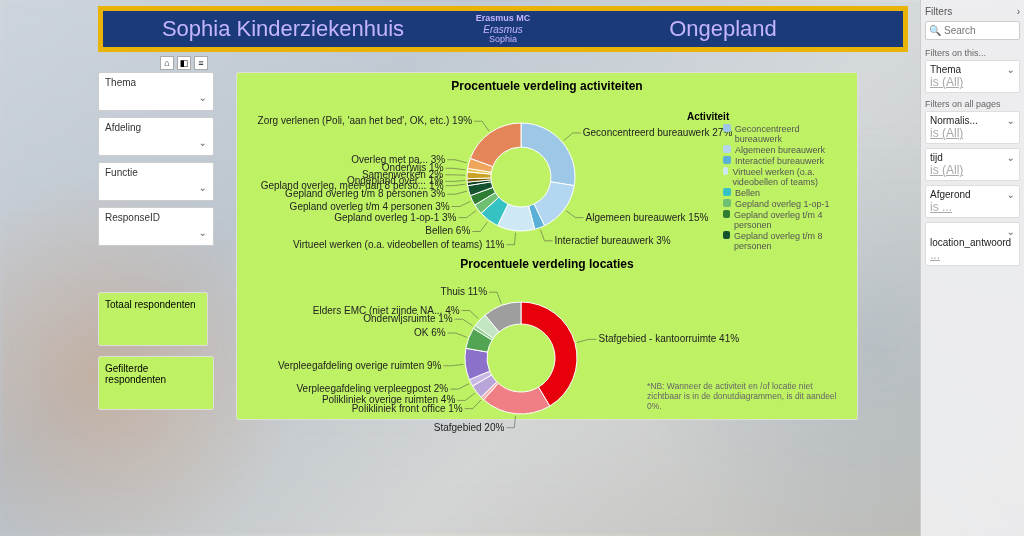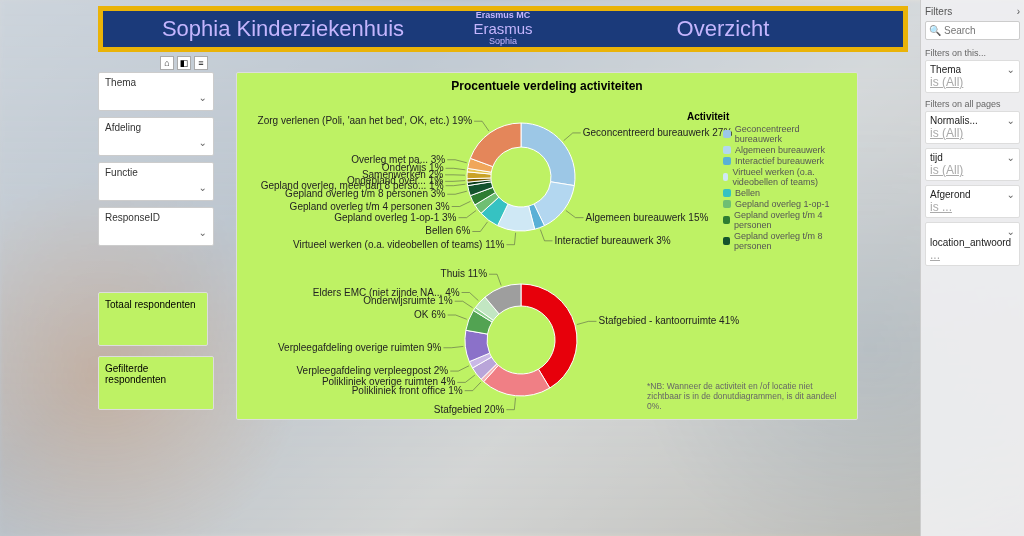--- a/index.html
+++ b/index.html
@@ -16,21 +16,21 @@
       filter: blur(2px);
     }
     .header {
       position: absolute; top: 6px; left: 98px; right: 116px; height: 46px;
       background: #1b3a7a; color: #c4b5fd; display: flex; align-items: center;
       border: 5px solid #eab308;
     }
     .header-left { flex: 1; text-align: center; font-size: 22px; font-weight: 300; }
     .header-logo { width: 80px; text-align: center; font-size: 9px; line-height: 1.1; }
     .header-logo .brand { font-weight: 600; }
-    .header-logo .script { font-size: 15px; }
+    .header-logo .script { font-style: italic; font-size: 10px; }
     .header-right { flex: 1; text-align: center; font-size: 22px; font-weight: 300; }
 
     .filter-stack { position: absolute; top: 72px; left: 98px; width: 116px; }
     .filter-card { background: #fff; border: 1px solid #ccc; border-radius: 2px; margin-bottom: 6px; padding: 4px 6px; }
     .filter-label { font-size: 10px; color: #333; }
     .filter-row { display: flex; justify-content: space-between; align-items: center; height: 18px; }
     .chev { font-size: 10px; color: #666; cursor: pointer; }
 
     .nav-icons { position:absolute; top:56px; left:160px; display:flex; gap:3px; }
     .nav-icons span { width:14px; height:14px; background:#fff; border:1px solid #aaa; font-size:9px; text-align:center; line-height:12px; cursor:pointer; }
@@ -41,21 +41,21 @@
 
     .chart-card { top: 72px; left: 236px; width: 622px; height: 348px; padding: 4px; }
     .chart-section { position: relative; }
     .chart-title { text-align: center; font-weight: 600; font-size: 12px; margin: 2px 0; }
     .donut-wrap { position: relative; height: 160px; }
     .donut { position: absolute; }
     .label-line { stroke: #444; stroke-width: 0.5; fill: none; }
     .axis-label { font-size: 10px; fill: #222; }
     .legend-block { position: absolute; top: 16px; right: 6px; width: 160px; font-size: 9px; }
     .legend-title { font-weight: 600; font-size: 10px; margin-bottom: 2px; }
-    .legend-item { display: flex; align-items: center; gap: 4px; margin-bottom: 1px; color: #555; padding-left: 36px; }
+    .legend-item { display: flex; align-items: flex-start; gap: 4px; margin-bottom: 1px; color: #555; padding-left: 36px; }
     .swatch { width: 8px; height: 8px; border-radius: 2px; }
     .note { position: absolute; right: 10px; bottom: 8px; width: 200px; font-size: 8.5px; color: #666; }
 
     .filters-pane { position: absolute; top: 0; right: 0; width: 104px; height: 536px;
       background: rgba(240,240,242,0.9); border-left: 1px solid #ccc; padding: 6px 4px; font-size: 10px; }
     .filters-pane .hdr { display:flex; justify-content:space-between; align-items:center; color:#555; margin-bottom:4px; }
     .search-box { width:100%; padding:3px 4px 3px 18px; font-size:10px; border:1px solid #ccc; border-radius:2px; background:#fff; }
     .search-wrap { position:relative; margin-bottom:8px; }
     .search-wrap .sicon { position:absolute; left:4px; top:4px; font-size:10px; color:#888; }
     .fp-section-label { font-size:9px; color:#666; margin:6px 0 2px; }
@@ -68,21 +68,21 @@
 <body>
 <div class="bg-overlay"></div>
 
 <div class="header">
   <div class="header-left">Sophia Kinderziekenhuis</div>
   <div class="header-logo">
     <div class="brand">Erasmus MC</div>
     <div class="script">Erasmus</div>
     <div>Sophia</div>
   </div>
-  <div class="header-right">Overzicht</div>
+  <div class="header-right">Ongepland</div>
 </div>
 
 <div class="nav-icons">
   <span>⌂</span>
   <span>◧</span>
   <span>≡</span>
 </div>
 
 <div class="filter-stack">
   <div class="filter-card">
@@ -205,20 +205,21 @@
             <div class="legend-item">
               <span class="swatch" style="background: rgb(20, 83, 45);"></span>
               <span>Gepland overleg t/m 8 personen</span>
             </div>
           </div>
       </div>
     </div>
   </div>
 
   <div class="chart-section">
+    <div class="chart-title">Procentuele verdeling locaties</div>
     <div class="donut-wrap">
       <svg id="donut2" class="donut" width="622" height="170">
           <path d="M280,29 A56,56 0 0 1 308.76593392811077,133.0470711411587 L297.4650313134958,114.17143604998923 A34,34 0 0 0 280,51 Z" fill="#e7000b" stroke="#fff" stroke-width="1"></path>
           <polyline points="335.9028451964766,69.54451880597797 347.4689510991959,66.34683304169755 355.4689510991959,66.34683304169755" class="label-line"></polyline>
           <text x="357.4689510991959" y="69.34683304169755" text-anchor="start" class="axis-label">Stafgebied - kantoorruimte 41%</text>
           <path d="M308.76593392811077,133.0470711411587 A56,56 0 0 1 242.66093597108767,126.73480918184227 L257.3298539824461,110.33899128897566 A34,34 0 0 0 297.4650313134958,114.17143604998923 Z" fill="#f07f85" stroke="#fff" stroke-width="1"></path>
           <polyline points="274.4867494883574,142.7373715092389 273.3460769687072,154.68303458011593 265.3460769687072,154.68303458011593" class="label-line"></polyline>
           <text x="263.3460769687072" y="157.68303458011593" text-anchor="end" class="axis-label">Stafgebied 20%</text>
           <path d="M242.66093597108767,126.73480918184227 A56,56 0 0 1 240.08912640278368,124.28259371155399 L255.76839817311867,108.85014618201492 A34,34 0 0 0 257.3298539824461,110.33899128897566 Z" fill="#f5b3b7" stroke="#fff" stroke-width="1"></path>
           <polyline points="239.9754173340375,126.97657421009407 231.69446919625216,135.66138266735493 223.69446919625216,135.66138266735493" class="label-line"></polyline>

